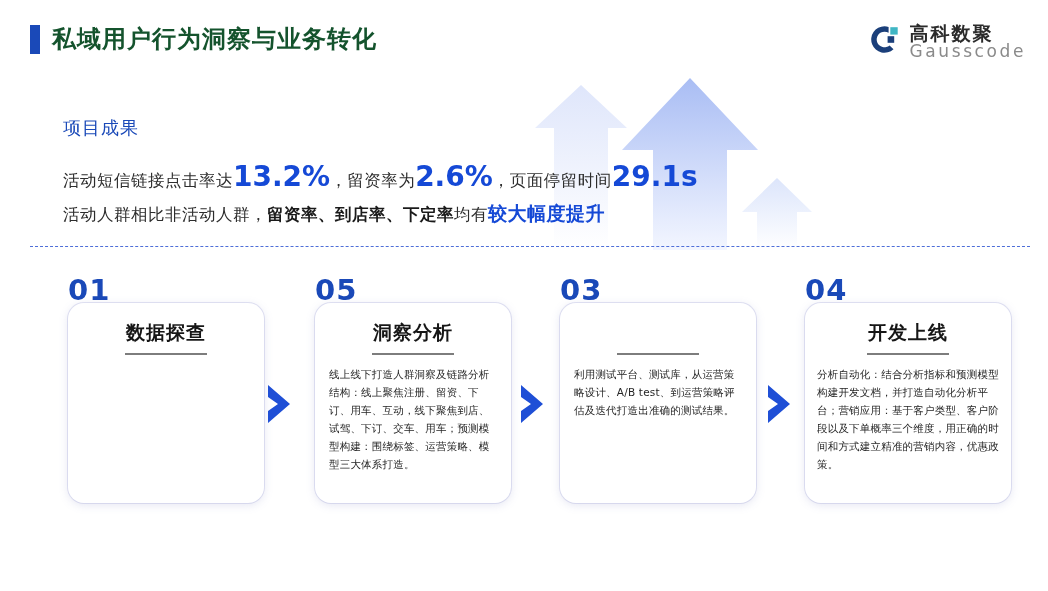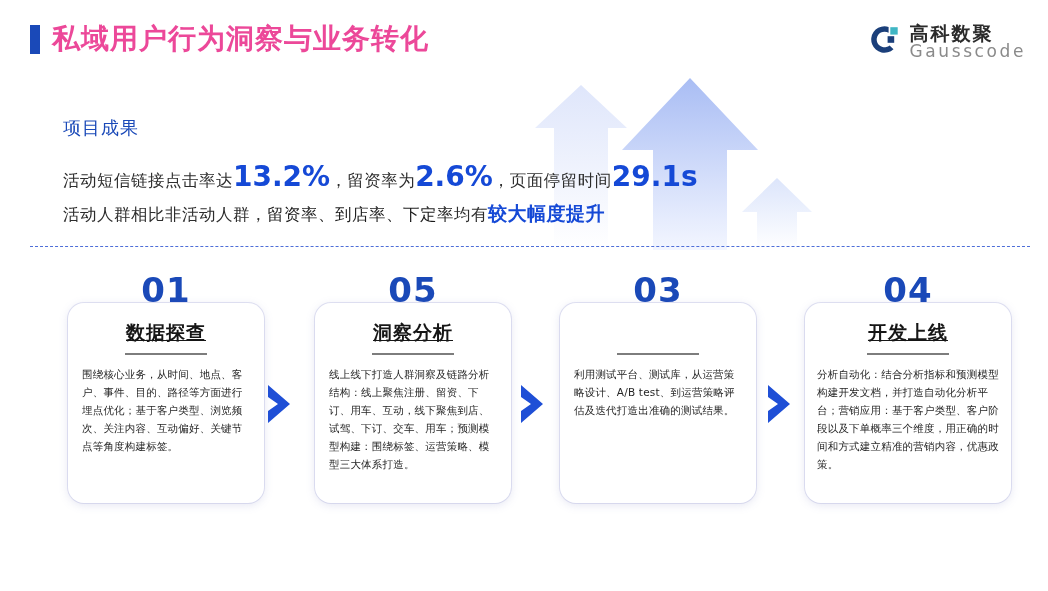--- a/index.html
+++ b/index.html
@@ -17,21 +17,21 @@
   }
 
   
   .header { position:absolute; left:0; top:0; width:1048px; height:78px; }
   .title-accent {
     position:absolute; left:30px; top:25px;
     width:10px; height:29px; background:#1a49b8;
   }
   .page-title {
     position:absolute; left:52px; top:18px;
-    font-size:28px; font-weight:bold; color:#ec4899;
+    font-size:24px; font-weight:bold; color:#14532d;
     letter-spacing:1px; line-height:42px; white-space:nowrap;
   }
 
   
   .logo { position:absolute; right:22px; top:18px; height:44px; display:flex; align-items:center; }
   .logo-mark { position:relative; width:34px; height:34px; margin-right:8px; }
   .logo-text-wrap { display:flex; flex-direction:column; justify-content:center; }
   .logo-cn { font-size:19px; font-weight:bold; color:#2b2b2b; letter-spacing:2px; line-height:21px; }
   .logo-en { font-size:17px; color:#8a8a8a; letter-spacing:2.6px; line-height:14px; }
 
@@ -44,47 +44,46 @@
     position:absolute; left:63px; top:116px;
     font-size:18px; font-weight:normal; color:#1a49b8; letter-spacing:1px;
   }
   .results-line {
     position:absolute; left:63px;
     font-size:16.5px; color:#2d2d2d; white-space:nowrap; letter-spacing:.5px;
   }
   .results-line.l1 { top:160px; }
   .results-line.l2 { top:201px; }
   .hl { color:#1549d6; font-weight:bold; font-size:28px; letter-spacing:0; }
-  .bk { font-weight:normal; color:#1a1a1a; }
+  .bk { font-weight:bold; color:#1a1a1a; }
   .hl2 { color:#1549d6; font-weight:bold; font-size:19px; letter-spacing:.5px; }
 
   
   .divider {
     position:absolute; left:30px; top:246px; width:1000px; height:0;
     border-top:1.6px dashed #4f6fd8;
   }
 
   
   .steps { position:absolute; left:0; top:0; width:1048px; height:591px; }
   .step { position:absolute; top:303px; width:196px; height:200px; }
   .step .num {
     position:absolute; left:0; right:0; top:-32px;
-    text-align:center;
-    font-size:34px; font-weight:bold; color:#1a49b8;
+    font-size:29px; font-weight:bold; color:#1a49b8;
     letter-spacing:1px; line-height:38px;
   }
   .step .card {
     position:absolute; left:0; top:0; width:100%; height:200px;
     background:#ffffff; border-radius:16px;
     box-shadow:0 2px 10px rgba(120,125,190,.20), 0 0 0 1px rgba(205,208,235,.55);
   }
   .step .card-title {
     position:absolute; left:0; right:0; top:17px;
     text-align:center; font-size:19px; font-weight:bold;
-    color:#161616; letter-spacing:1px;text-decoration:underline;
+    color:#161616; letter-spacing:1px;
   }
   .step .card-rule {
     position:absolute; left:50%; transform:translateX(-50%);
     top:50px; width:82px; height:2px; background:#7d7d7d;
   }
   .step .card-body {
     position:absolute; left:14px; right:14px; top:62px;
     font-size:10.5px; line-height:18px; color:#262626;
     text-align:left; letter-spacing:.2px;
   }
@@ -151,21 +150,20 @@
 
   <div class="divider"></div>
 
   <div class="steps">
 
     <div class="step" style="left:68px;">
       <div class="num">01</div>
       <div class="card">
         <div class="card-title">数据探查</div>
         <div class="card-rule"></div>
-        <div class="card-body">围绕核心业务，从时间、地点、客户、事件、目的、路径等方面进行埋点优化；基于客户类型、浏览频次、关注内容、互动偏好、关键节点等角度构建标签。</div>
       </div>
     </div>
 
     <svg class="chev" style="left:266px;" viewBox="0 0 26 38" xmlns="http://www.w3.org/2000/svg">
       <polygon fill="#1f4fd6" points="2,0 24,19 2,38 2,26 12,19 2,12"></polygon>
     </svg>
 
     <div class="step" style="left:315px;">
       <div class="num">05</div>
       <div class="card">

